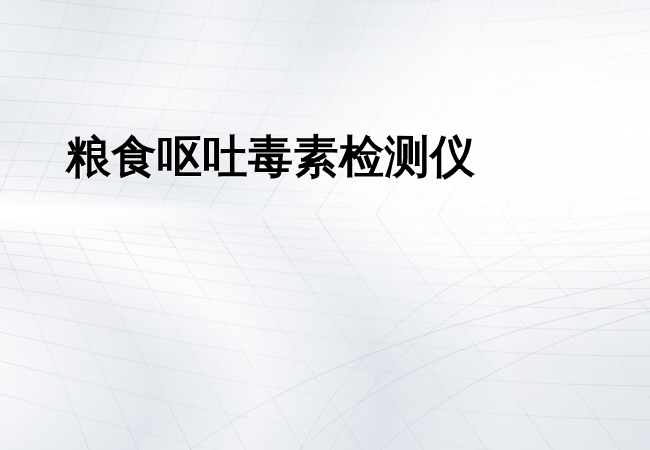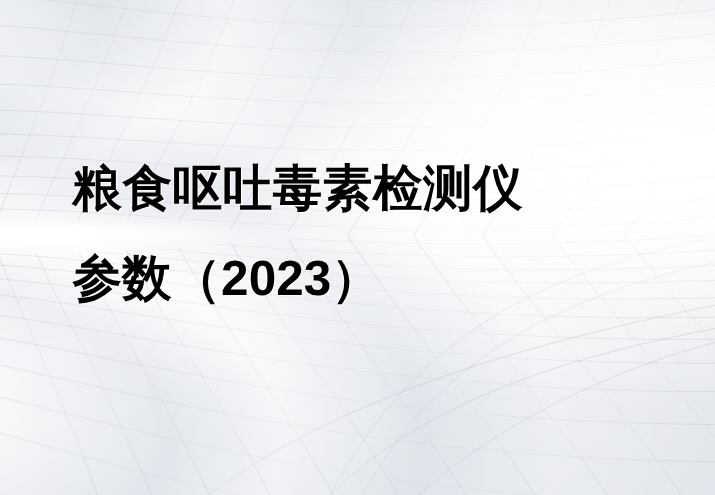--- a/index.html
+++ b/index.html
@@ -58,21 +58,21 @@
   .bg-wash {
     background:
       radial-gradient(75% 48% at 96% 30%, rgba(255,255,255,0.98) 0%, rgba(255,255,255,0.6) 40%, rgba(255,255,255,0) 76%),
       linear-gradient(to bottom, rgba(255,255,255,0.10) 0%, rgba(255,255,255,0) 30%, rgba(255,255,255,0) 72%, rgba(226,230,236,0.35) 100%);
   }
 
   
   .title-block {
     position: absolute;
     left: 66px;
-    top: 130px;
+    top: 116px;
     width: 540px;
   }
   .title-line {
     color: #000000;
     font-weight: 700;
     font-size: 45px;
     line-height: 82px;
     letter-spacing: 0.5px;
     white-space: nowrap;
     text-shadow:
@@ -166,16 +166,15 @@
         <path d="M660,214 C 500,244 380,300 300,450"></path>
       </g>
     </g>
   </svg>
 
   <div class="bg-layer bg-horizon"></div>
   <div class="bg-layer bg-wash"></div>
 
   <div class="title-block">
     <div class="title-line first">粮食呕吐毒素检测仪</div>
-    <div class="title-line second">参数（2023）</div>
   </div>
 
 </div>
 
 </body></html>

